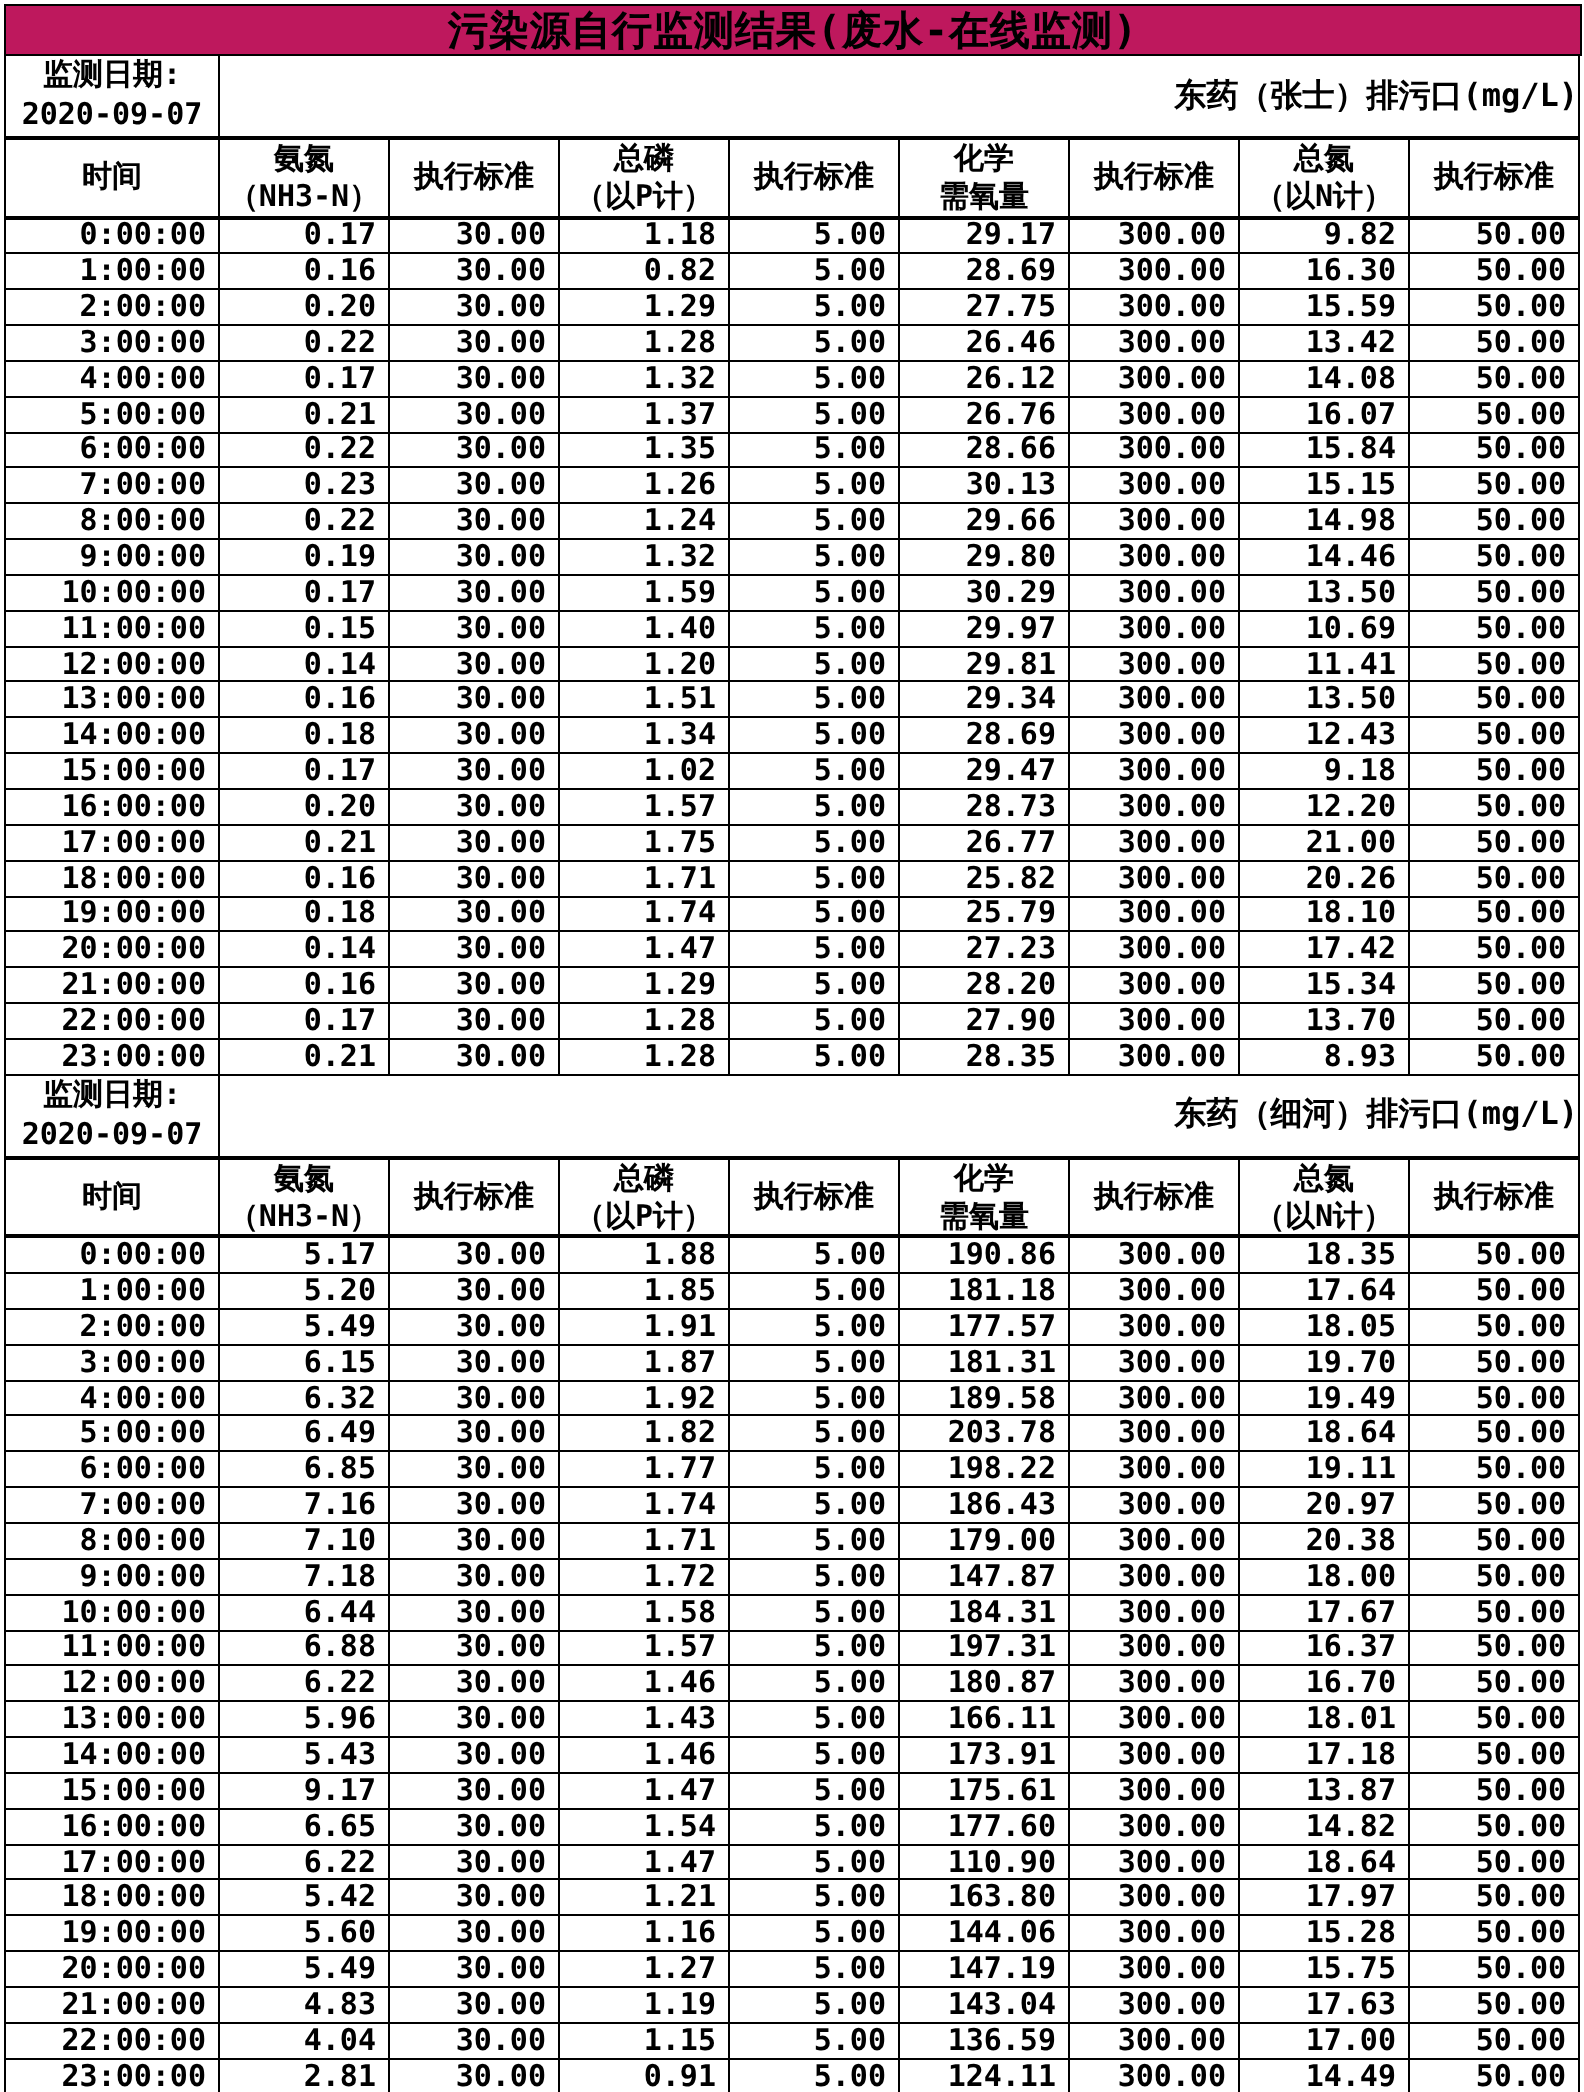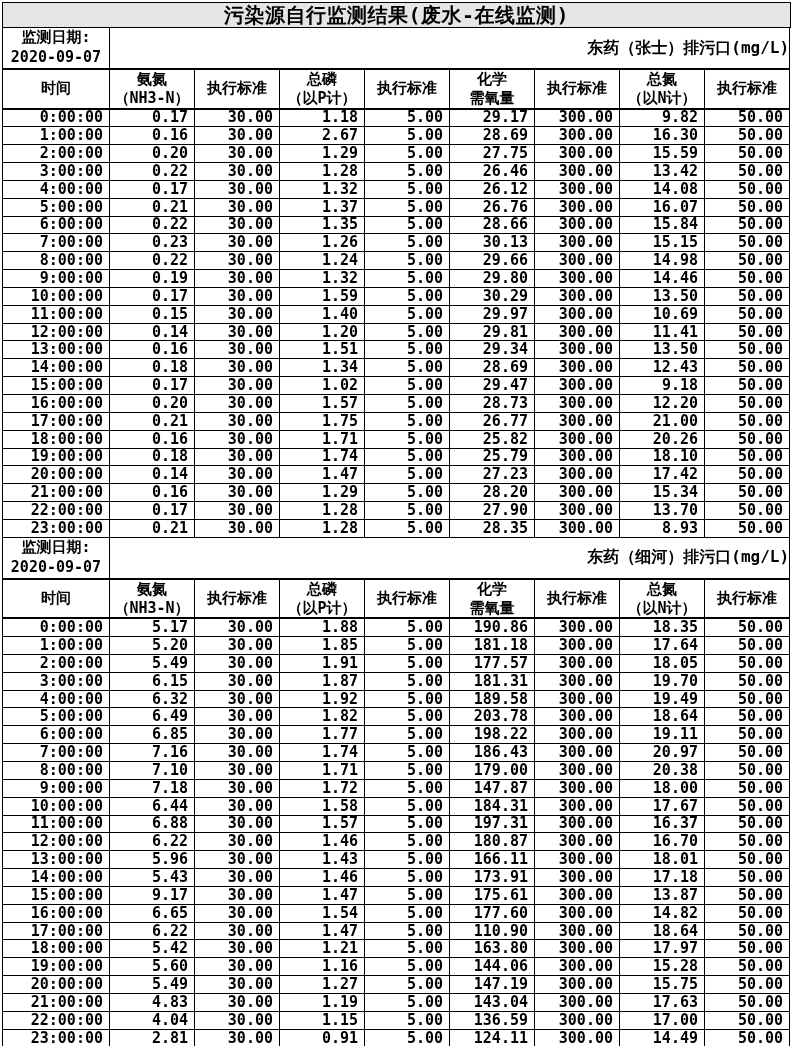--- a/index.html
+++ b/index.html
@@ -13,21 +13,21 @@
     font-weight: bold;
     color: #000000;
   }
   .page {
     position: absolute;
     top: 2px;
     left: 2px;
     width: 789px;
   }
   .title-bar {
-    background: #e5e5e5;
+    background: #be185d;
     border: 1px solid #000000;
     height: 24px;
     line-height: 24px;
     text-align: center;
     font-size: 20px;
     letter-spacing: 0.5px;
     white-space: nowrap;
     overflow: hidden;
   }
   table.monitor {
@@ -140,21 +140,21 @@
           <td>5.00</td>
           <td>29.17</td>
           <td>300.00</td>
           <td>9.82</td>
           <td>50.00</td>
         </tr>
         <tr class="data-row">
           <td>1:00:00</td>
           <td>0.16</td>
           <td>30.00</td>
-          <td>2.67</td>
+          <td>0.82</td>
           <td>5.00</td>
           <td>28.69</td>
           <td>300.00</td>
           <td>16.30</td>
           <td>50.00</td>
         </tr>
         <tr class="data-row">
           <td>2:00:00</td>
           <td>0.20</td>
           <td>30.00</td>

